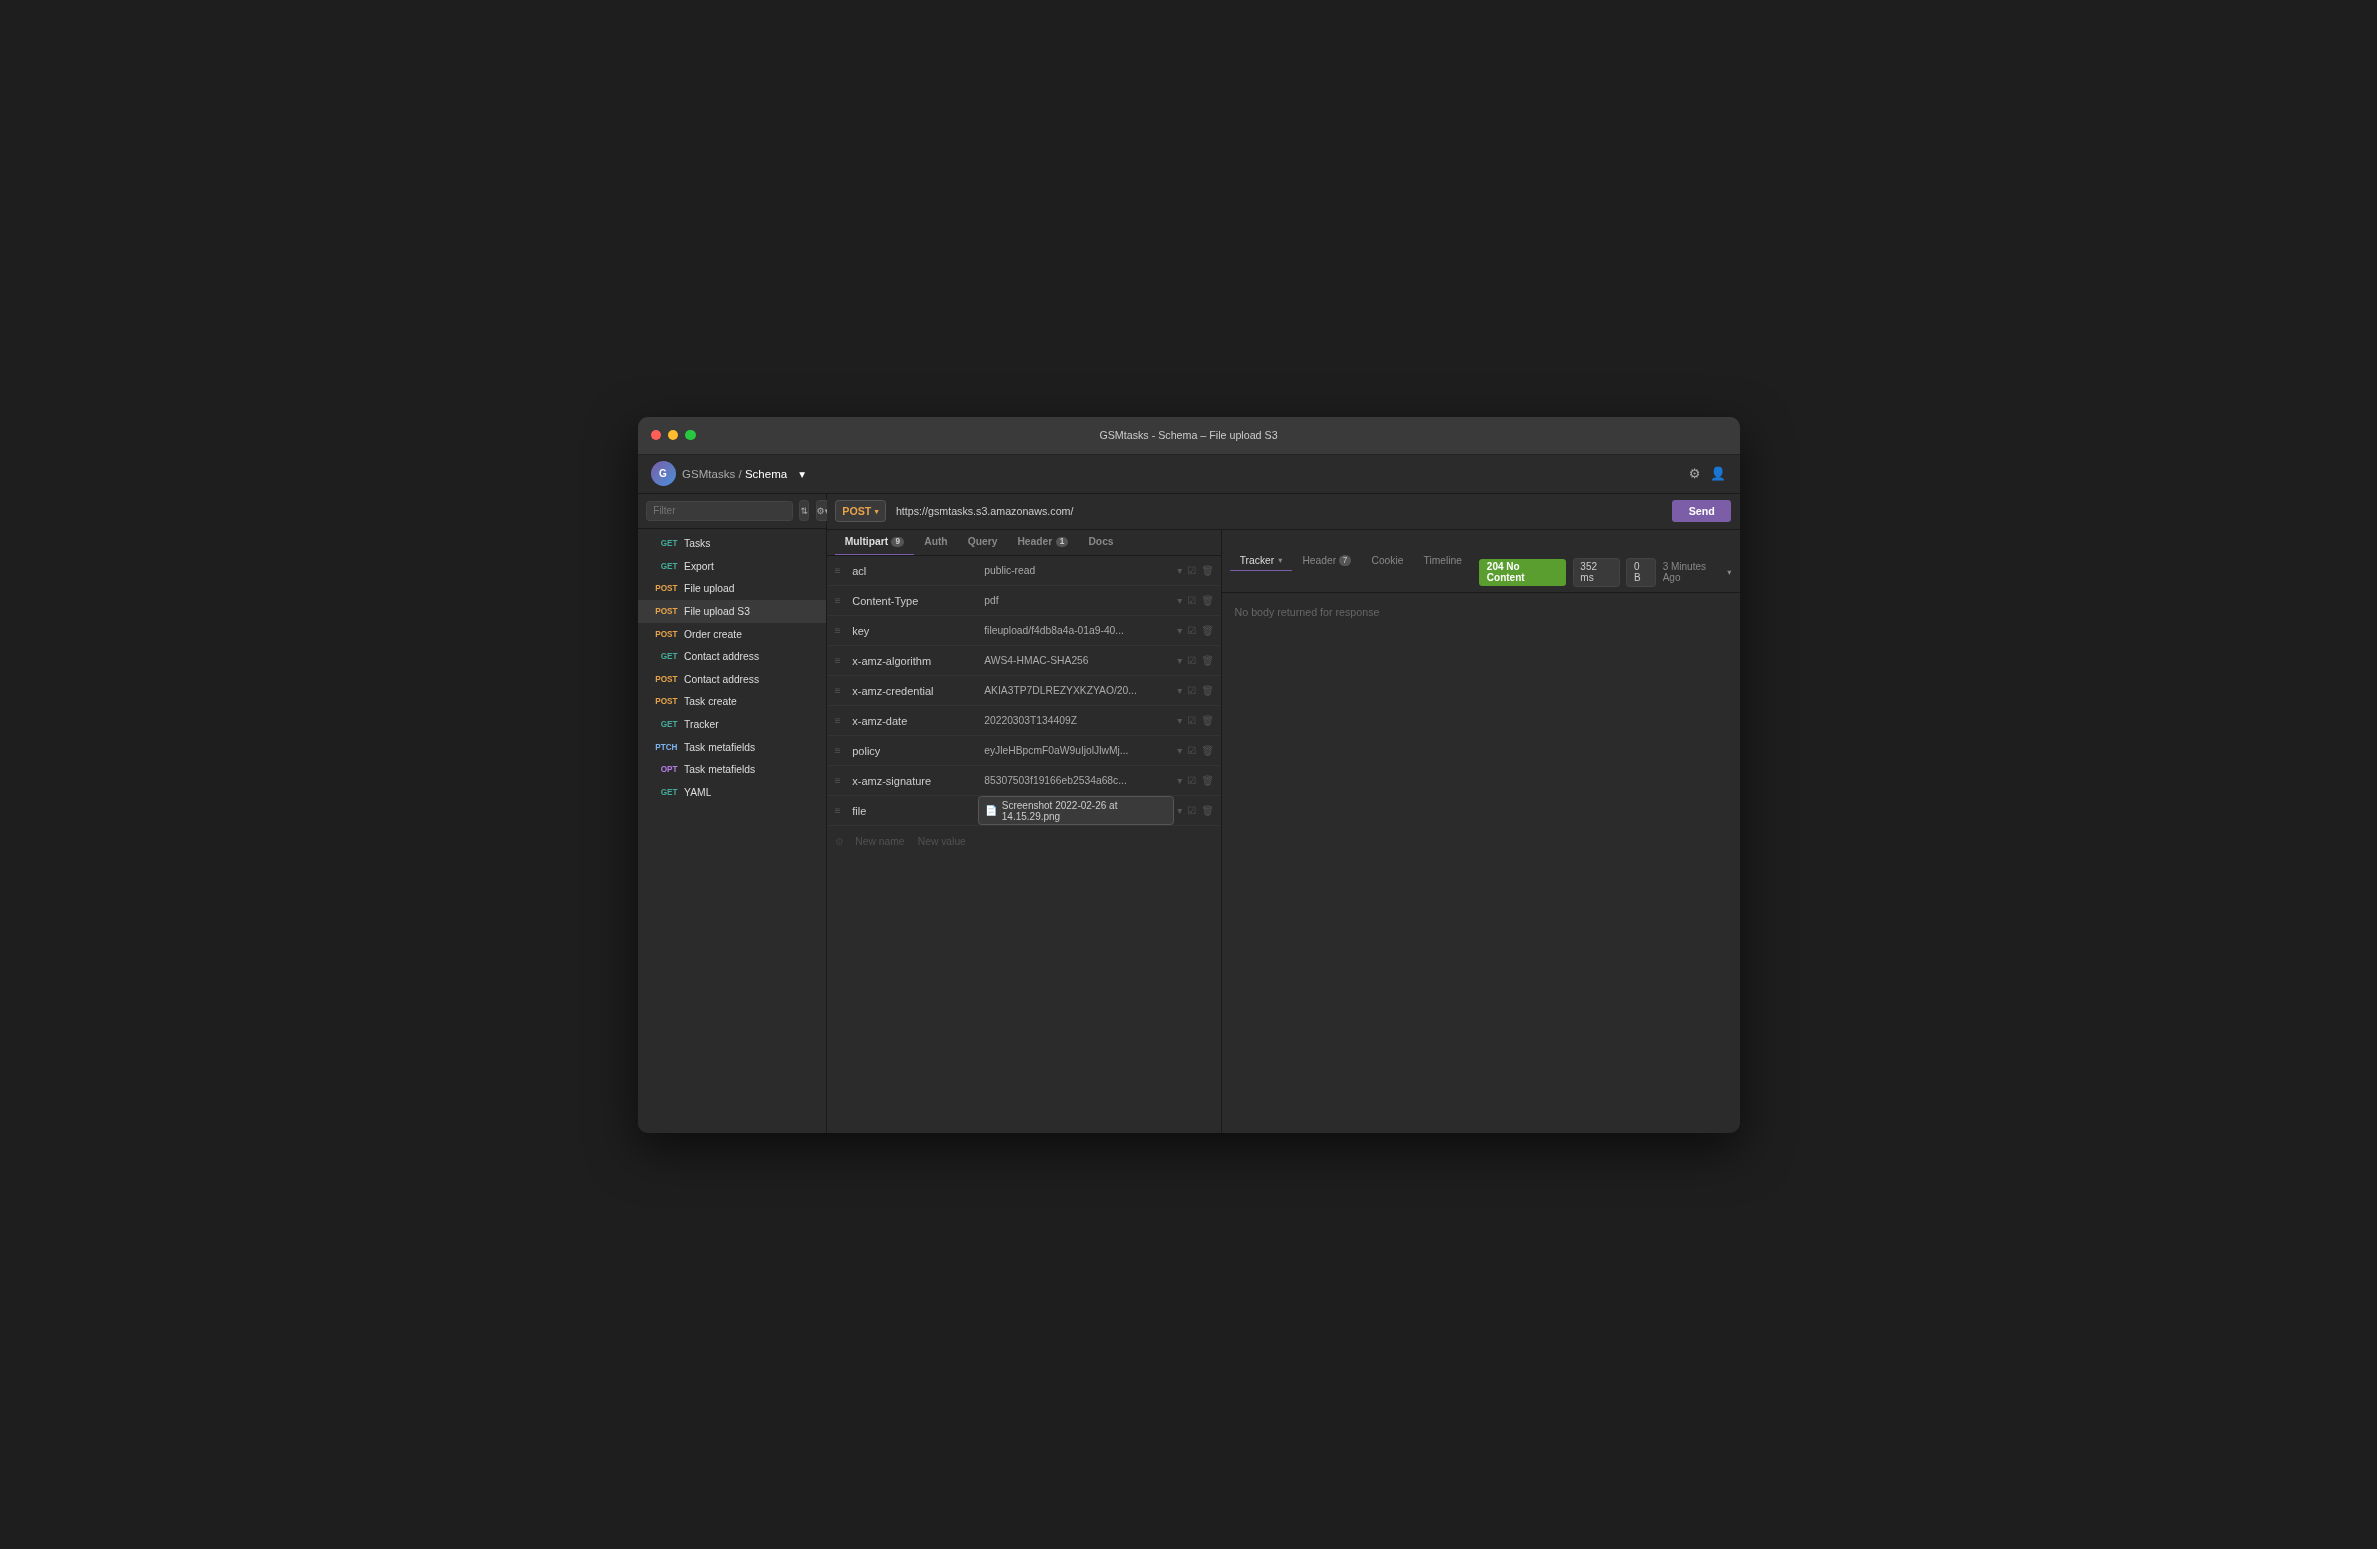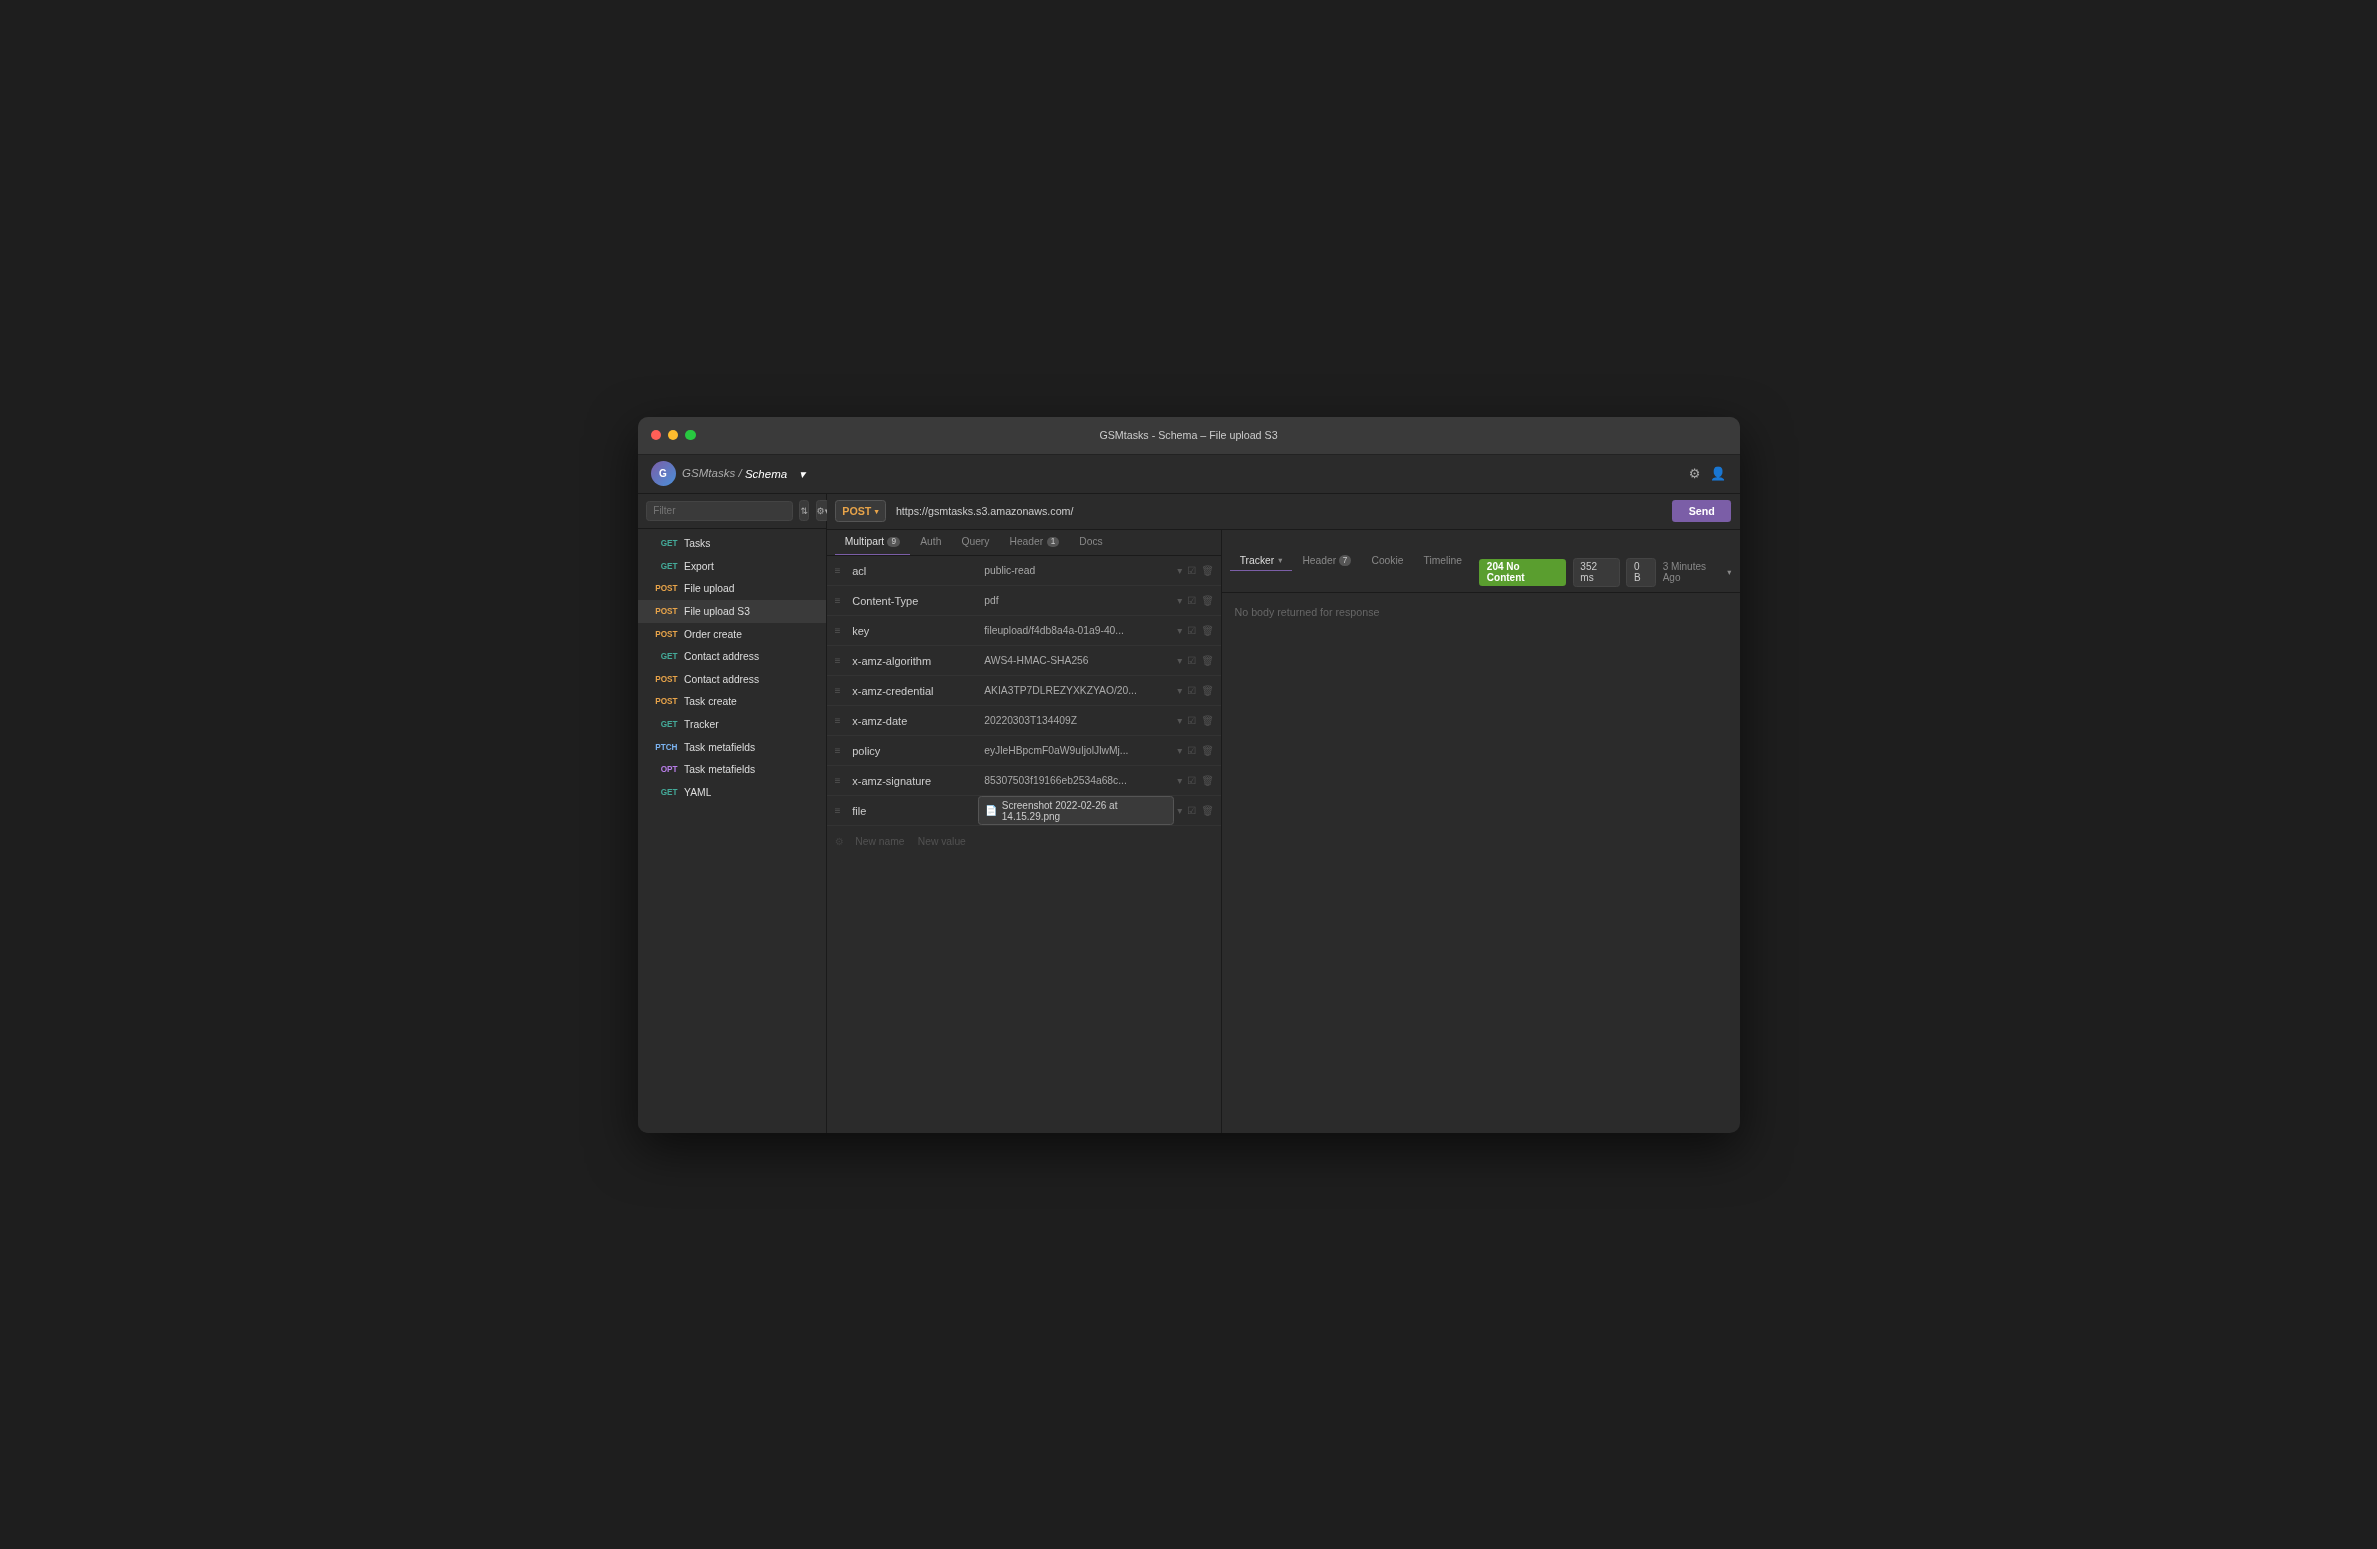--- a/index.html
+++ b/index.html
@@ -77,23 +77,22 @@
       align-items: center;
       justify-content: center;
       color: white;
       font-size: 10px;
       font-weight: bold;
     }
     .topbar-breadcrumb {
       color: #aaa;
       font-size: 11.5px;
       display: flex;
-      align-items: flex-start;
+      align-items: center;
       gap: 3.3px;
-      font-style: italic;
     }
     .topbar-breadcrumb .active {
       color: #fff;
       display: flex;
       align-items: center;
       gap: 12px;
     }
     .topbar-actions {
       display: flex;
       gap: 10px;
@@ -243,20 +242,21 @@
     }
     .tab {
       padding: 6.6px 10px;
       color: #888;
       font-size: 10.3px;
       cursor: pointer;
       display: flex;
       align-items: center;
       gap: 3.3px;
       border-bottom: 1.6px solid transparent;
+      font-weight: bold;
     }
     .tab.active {
       color: #ddd;
       border-bottom-color: #7b5ea7;
     }
     .tab-badge {
       background: #555;
       border-radius: 6.6px;
       font-size: 8.2px;
       padding: 0.8px 4.1px;

